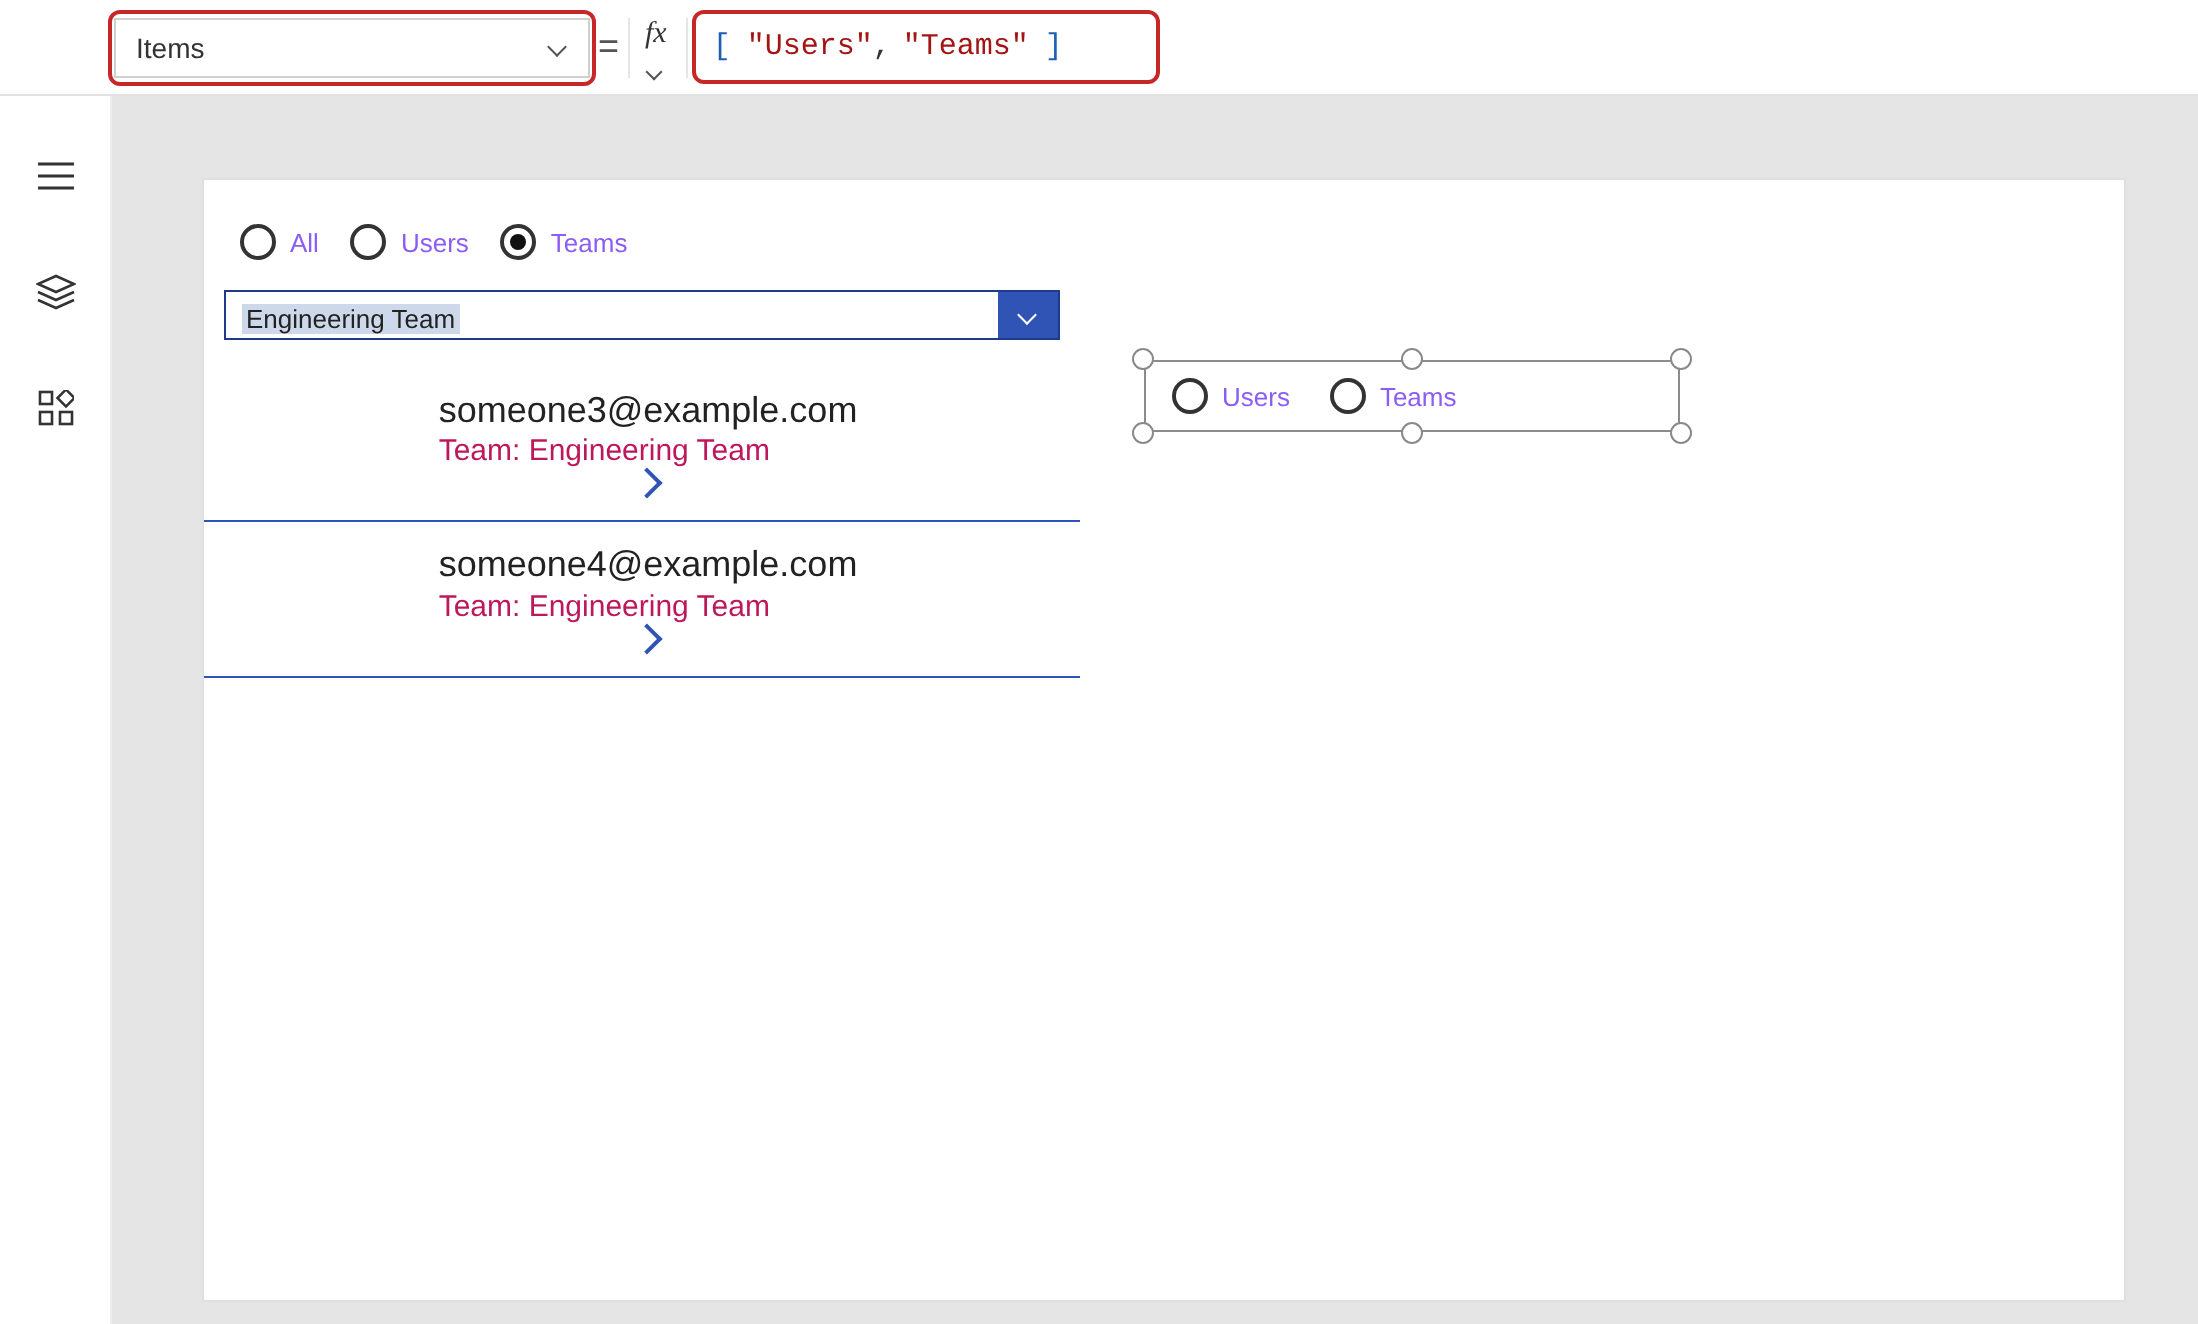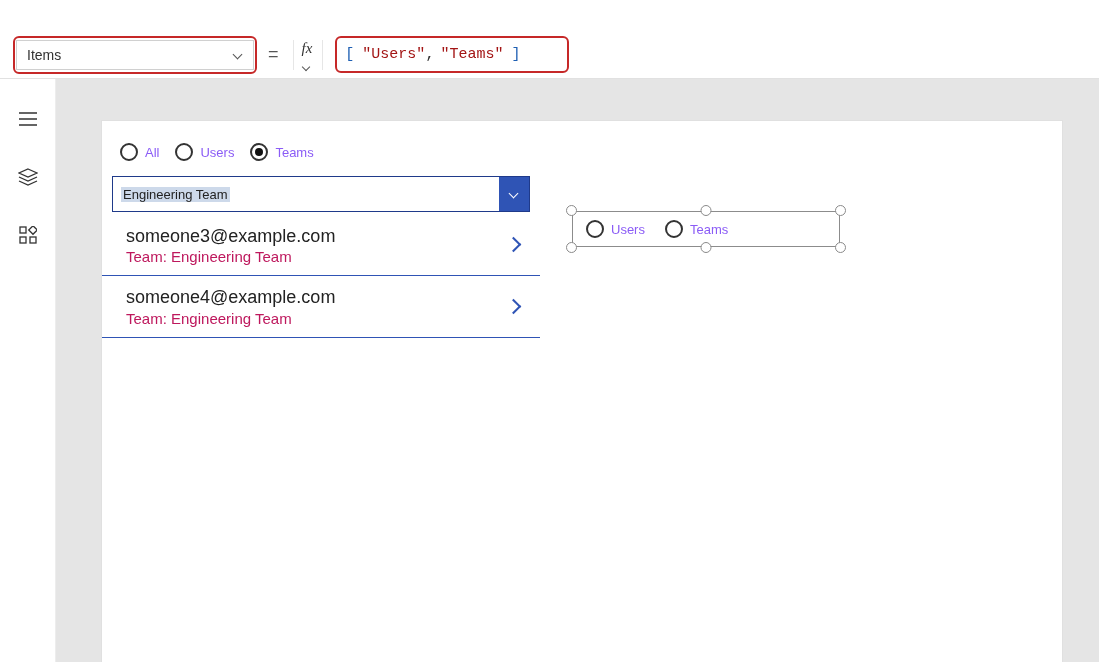--- a/index.html
+++ b/index.html
@@ -11,23 +11,21 @@
     overflow: hidden;
   }
 
   
   .formula-bar {
     height: 48px;
     display: flex;
     align-items: center;
     border-bottom: 1px solid #e1e1e1;
     background: #fff;
-    padding: 0 10px 0 16px;
-    gap: 10px;
-    margin-top: 31px;
+    padding: 0 10px 0 57px;
   }
   .property-dropdown {
     width: 238px;
     height: 30px;
     border: 1px solid #d0d0d0;
     background: #fff;
     display: flex;
     align-items: center;
     justify-content: space-between;
     padding: 0 10px;
@@ -159,23 +157,23 @@
     background:#fff;
   }
   .radio-circle.sel::after {
     content:''; width:8px; height:8px; background:#111; border-radius:50%;
   }
   .radio-label { font-size: 13px; }
 
   .dropdown-eng {
     position: absolute;
     top: 55px; left: 10px;
-    width: 418px; height: 36px;
+    width: 418px; height: 25px;
     border: 1px solid #1f3a8a;
-    display: flex; align-items: center;
+    display: flex; align-items: flex-end;
   }
   .dropdown-eng .dd-text {
     flex:1;
     padding: 0 8px;
   }
   .dropdown-eng .dd-text span{
     background: #cdd9ea;
     padding: 0px 2px;
     font-size: 13px;
     color: #222;
@@ -189,20 +187,21 @@
 
   .list {
     position: absolute;
     top: 94px; left: 0px;
     width: 438px;
   }
   .list-item {
     display:flex; align-items:center; justify-content:space-between;
     padding: 10px 18px 10px 24px;
     border-bottom: 1px solid #2f54b5;
+    flex-direction: column;
   }
   .list-item .texts .primary {
     font-size: 18px; color:#222; line-height:1.3;
   }
   .list-item .texts .secondary {
     font-size: 15px; color:#be185d;
   }
   .list-item .chev-right {
     width: 16px; height: 16px; position: relative;
   }

